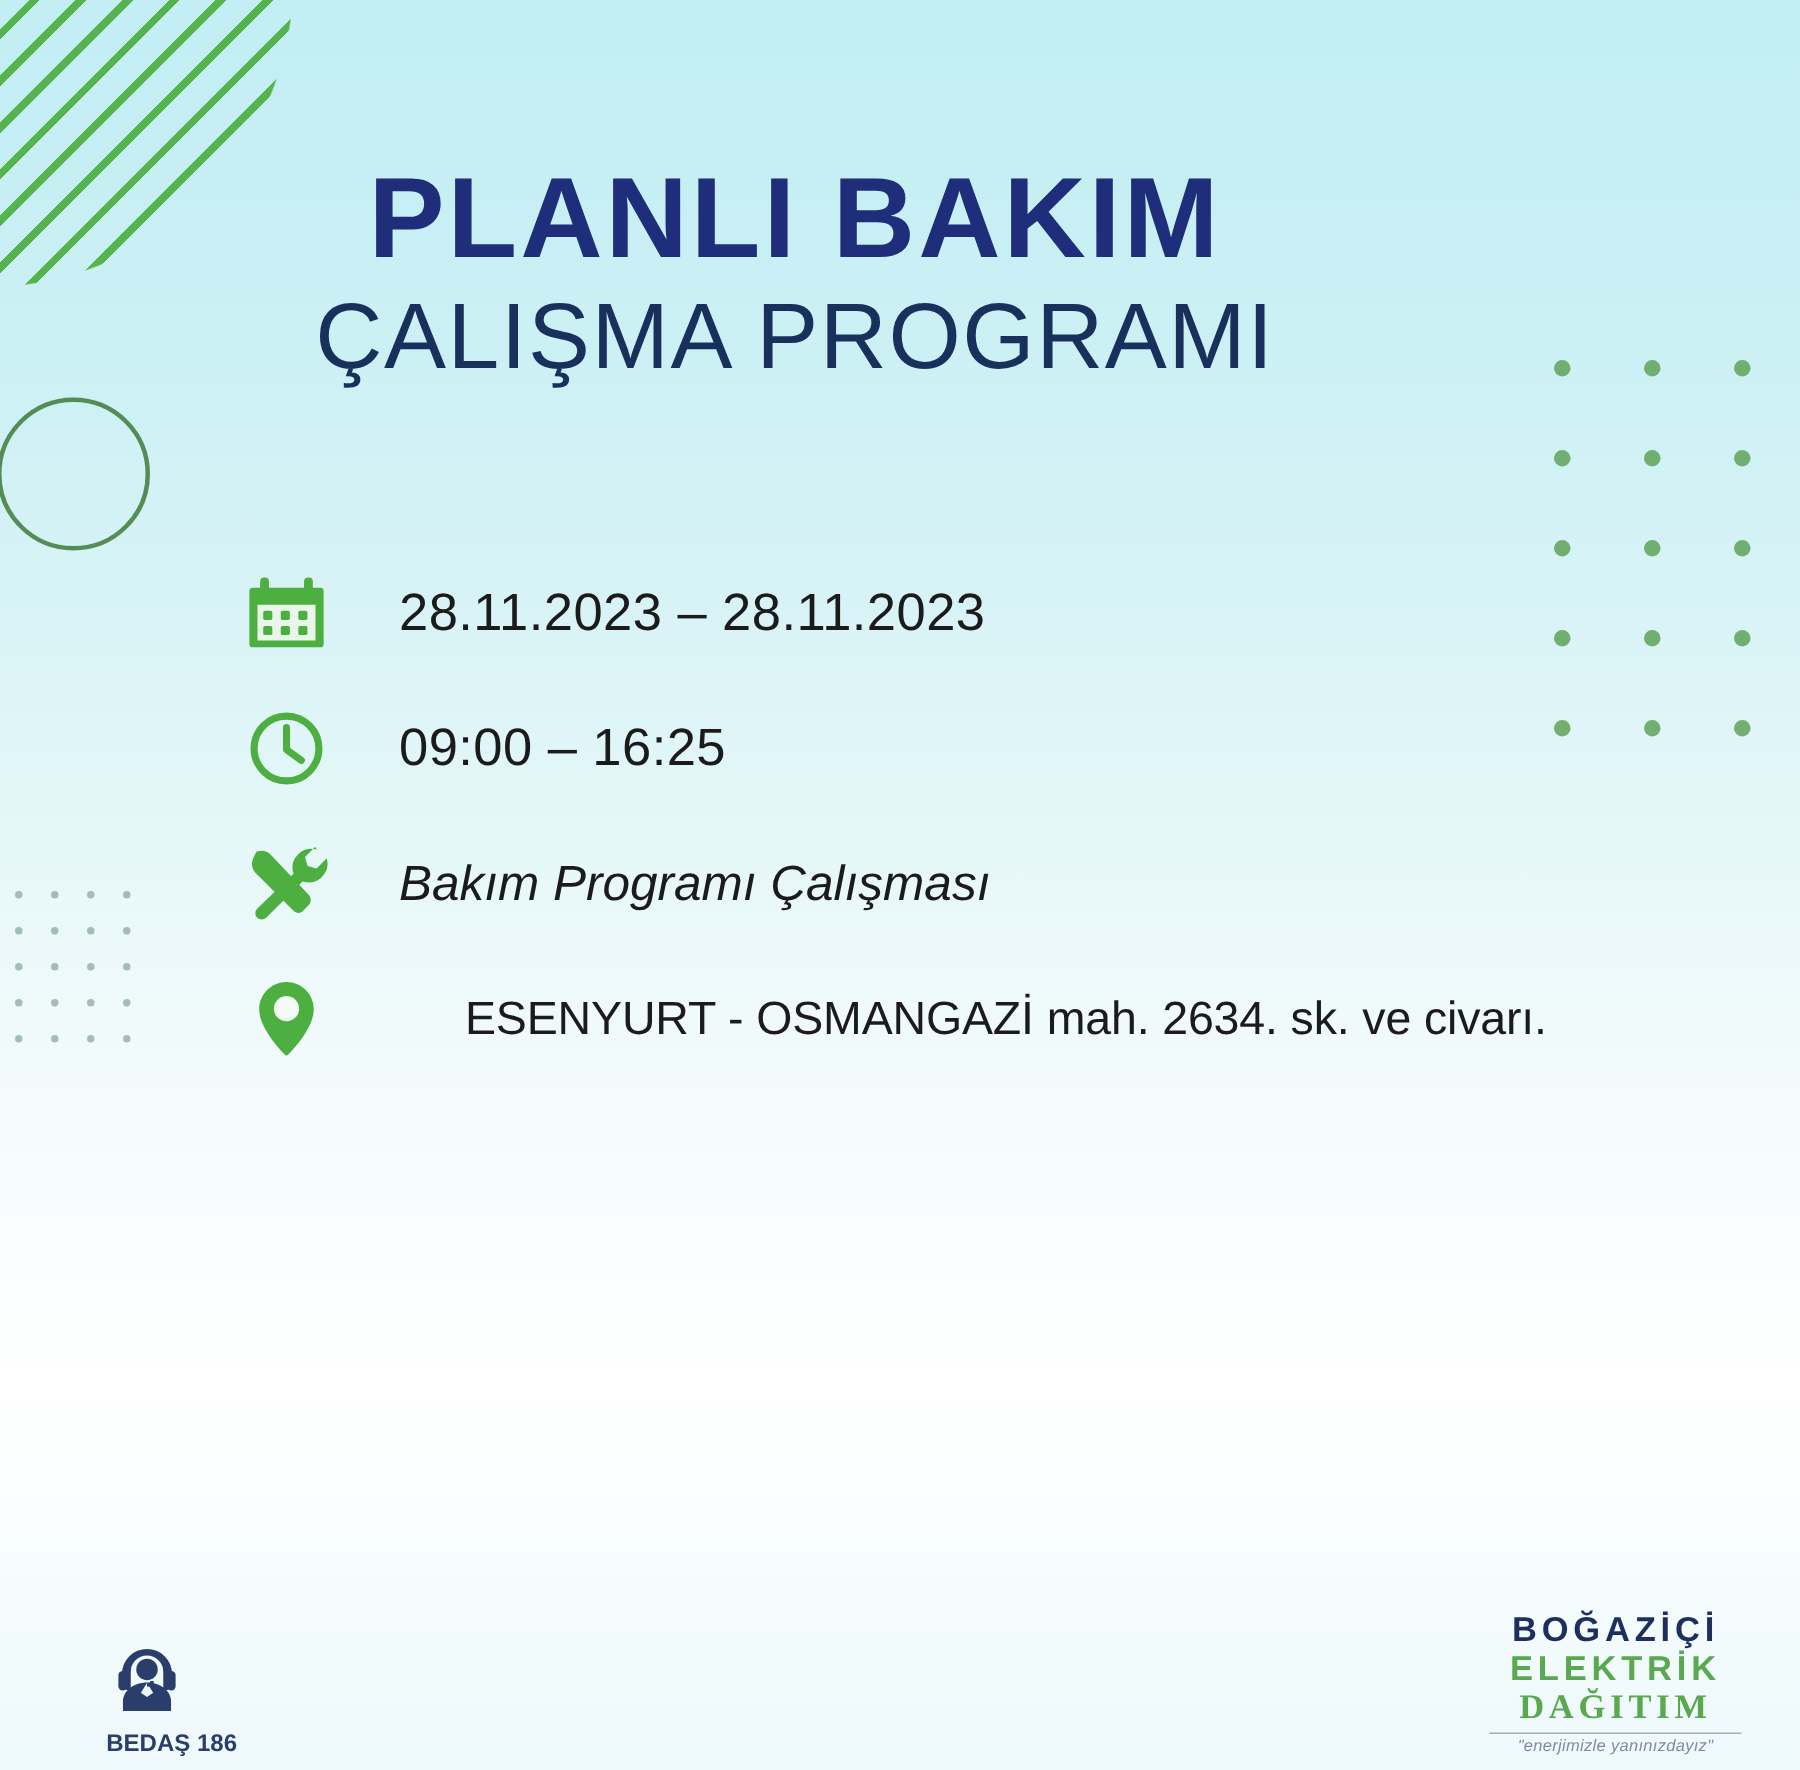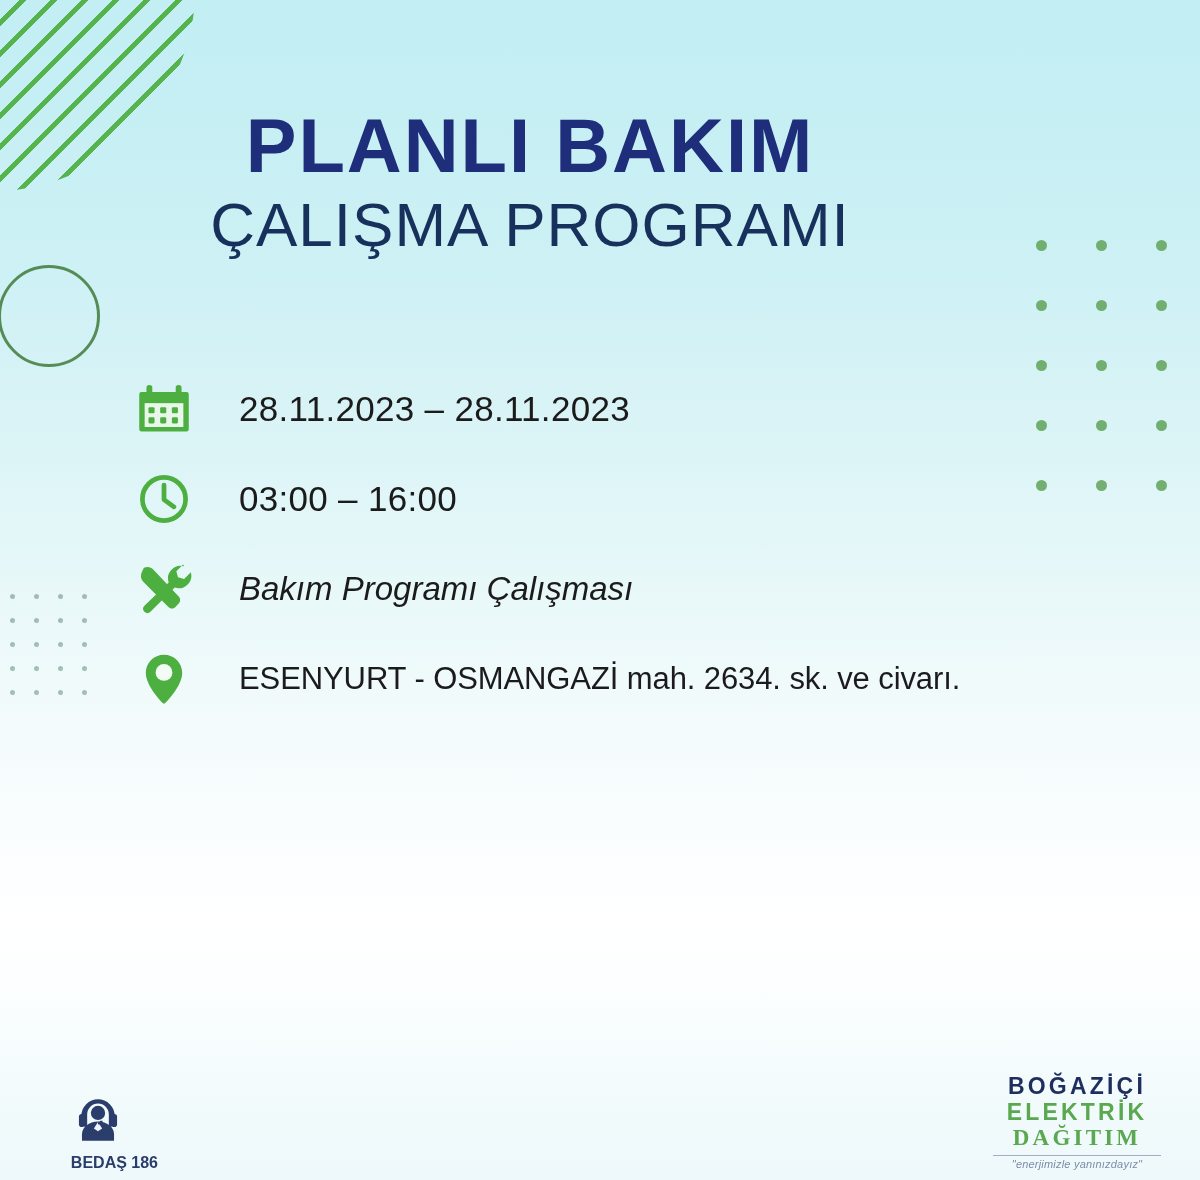--- a/index.html
+++ b/index.html
@@ -122,31 +122,31 @@
     letter-spacing: 1px;
     color: #17305c;
     line-height: 1.05;
     font-family: "Liberation Sans", sans-serif;
     white-space: nowrap;
   }
 
   
   .info-list {
     position: absolute;
-    left: 133px;
+    left: 160px;
     top: 378px;
     width: 960px;
   }
   .info-row {
     display: flex;
     align-items: center;
     min-height: 62px;
     margin-bottom: 28px;
   }
-  .info-row:last-child { margin-bottom: 0; }
+  .info-row:last-child { margin-bottom: 0; gap: 44px; }
   .info-icon {
     width: 62px;
     min-width: 62px;
     height: 62px;
     display: flex;
     align-items: center;
     justify-content: center;
   }
   .info-text {
     margin-left: 44px;
@@ -297,21 +297,21 @@
       <div class="info-text dates">28.11.2023 – 28.11.2023</div>
     </div>
 
     <div class="info-row">
       <div class="info-icon">
         <svg width="54" height="54" viewBox="0 0 24 24" aria-hidden="true">
           <circle cx="12" cy="12" r="9.6" fill="none" stroke="#4caf3f" stroke-width="2.1"></circle>
           <path d="M12 5.8V12.3l4.4 3.2" fill="none" stroke="#4caf3f" stroke-width="2.1" stroke-linecap="round" stroke-linejoin="round"></path>
         </svg>
       </div>
-      <div class="info-text hours">03:00 – 16:00</div>
+      <div class="info-text hours">09:00 – 16:25</div>
     </div>
 
     <div class="info-row">
       <div class="info-icon">
         <svg width="56" height="56" viewBox="0 0 24 24" aria-hidden="true">
           <g fill="#4caf3f">
             <path d="M4.4 2.6l3.1 3.2 1.9 4.6-1.9 1.9-4.6-1.9L2.6 4.4l1.8-1.8z" opacity="0"></path>
 
             <path d="M3.4 2.9c1.6-.6 3.1-.2 4.1.9l10.9 11.5c.7.8.7 2 0 2.8l-1.6 1.7c-.8.8-2 .8-2.8 0L3.1 8.9c-1-1.1-1.3-2.7-.6-4.2l.9-1.8z" transform="rotate(0 12 12)"></path>
           </g>

